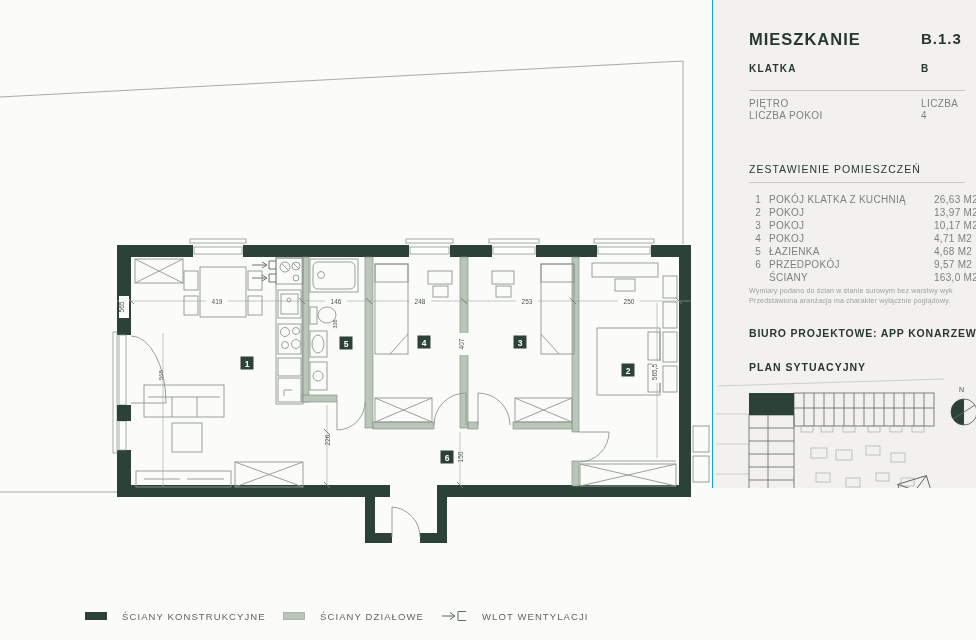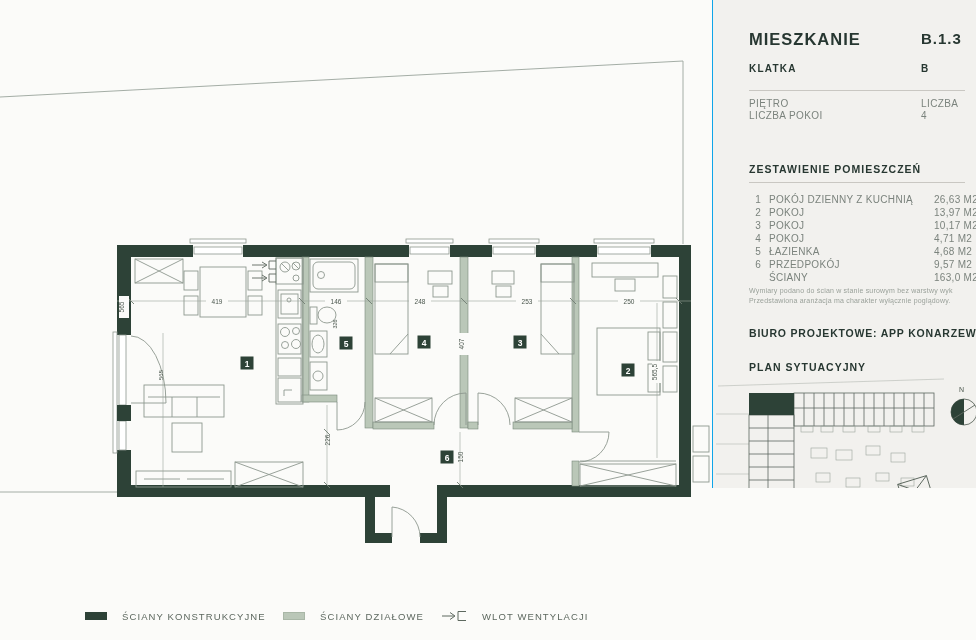--- a/index.html
+++ b/index.html
@@ -18,21 +18,21 @@
          border-left:1px solid #0ea5e9;overflow:hidden}
   .row{position:absolute;left:36px;width:220px;white-space:nowrap}
   .row .val{position:absolute;left:172px;top:0}
   .p-title{top:30px;font-size:16.5px;font-weight:bold;letter-spacing:1px;color:var(--dark)}
   .p-title .val{font-size:15px}
   .p-klatka{top:63px;font-size:10px;font-weight:bold;letter-spacing:1.2px}
   .hr{position:absolute;left:36px;width:216px;border-top:1px solid var(--line)}
   .hr1{top:90px}.hr2{top:182px}
   .inforow{font-size:10px;letter-spacing:.4px;color:var(--gray);height:12px}
   .ir0{top:98px}.ir1{top:110px}.ir2{top:122px}
-  .p-rooms-h{top:163px;font-size:10.5px;font-weight:bold;letter-spacing:1px}
+  .p-rooms-h{top:163px;font-size:10.5px;font-weight:normal;letter-spacing:1px}
   .rtable{position:absolute;left:36px;top:194px;width:240px;font-size:10px;color:var(--gray);letter-spacing:.3px}
   .rrow{position:relative;height:13px;white-space:nowrap}
   .rrow .num{display:inline-block;width:12px;text-align:right;margin-right:8px}
   .rrow .area{position:absolute;left:185px;top:0;white-space:nowrap}
   .note{position:absolute;left:36px;top:286px;width:300px;font-size:7px;line-height:9.5px;
         color:#9aa19a;letter-spacing:.2px;white-space:nowrap}
   .p-biuro{top:327px;font-size:10.5px;font-weight:bold;letter-spacing:.8px;white-space:nowrap}
   .p-siteh{top:361px;font-size:10.5px;font-weight:bold;letter-spacing:1px}
   .site-svg{position:absolute;left:3px;top:378px}
 
@@ -327,21 +327,21 @@
   <div class="row inforow ir1">
     <span>LICZBA POKOI</span>
     <span class="val">4</span>
   </div>
 
   <div class="row p-rooms-h">ZESTAWIENIE POMIESZCZEŃ</div>
   <div class="hr hr2"></div>
 
   <div class="rtable">
     <div class="rrow">
-      <span class="num">1</span><span>POKÓJ DZIENNY Z KUCHNIĄ</span>
+      <span class="num">1</span><span>POKÓJ KLATKA Z KUCHNIĄ</span>
       <span class="area">26,63 M2</span>
     </div>
     <div class="rrow">
       <span class="num">2</span><span>POKOJ</span>
       <span class="area">13,97 M2</span>
     </div>
     <div class="rrow">
       <span class="num">3</span><span>POKOJ</span>
       <span class="area">10,17 M2</span>
     </div>

